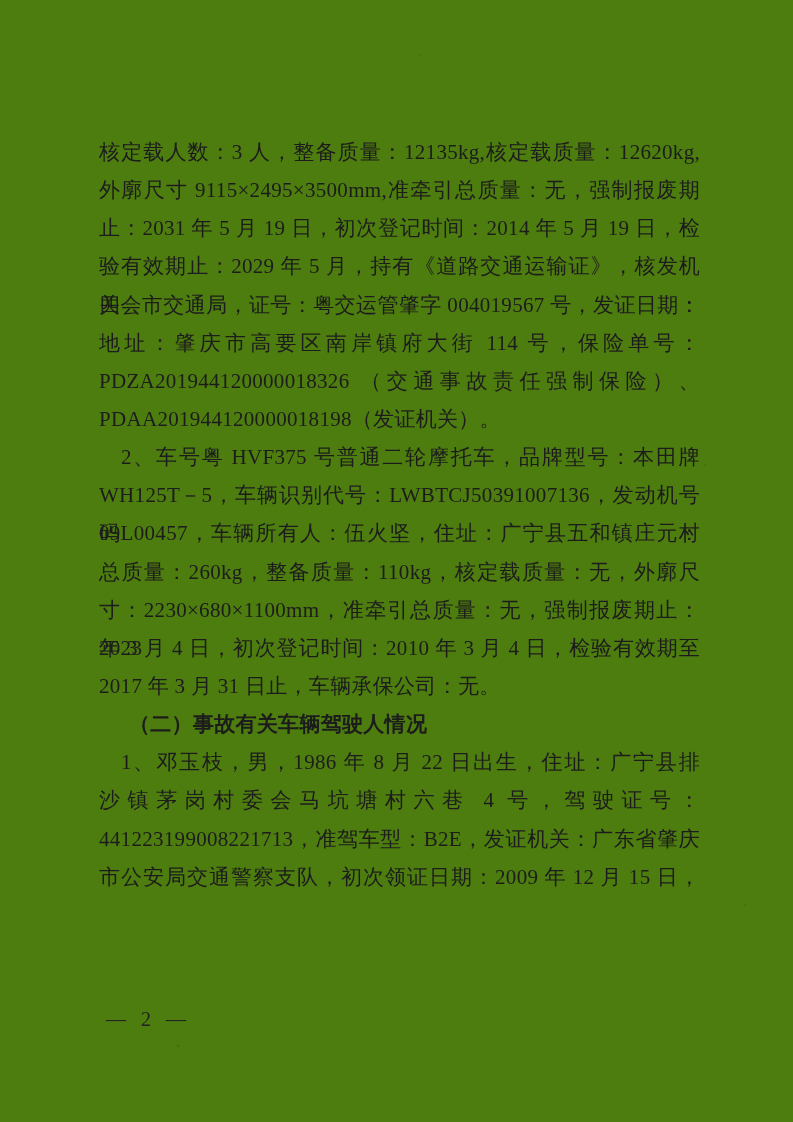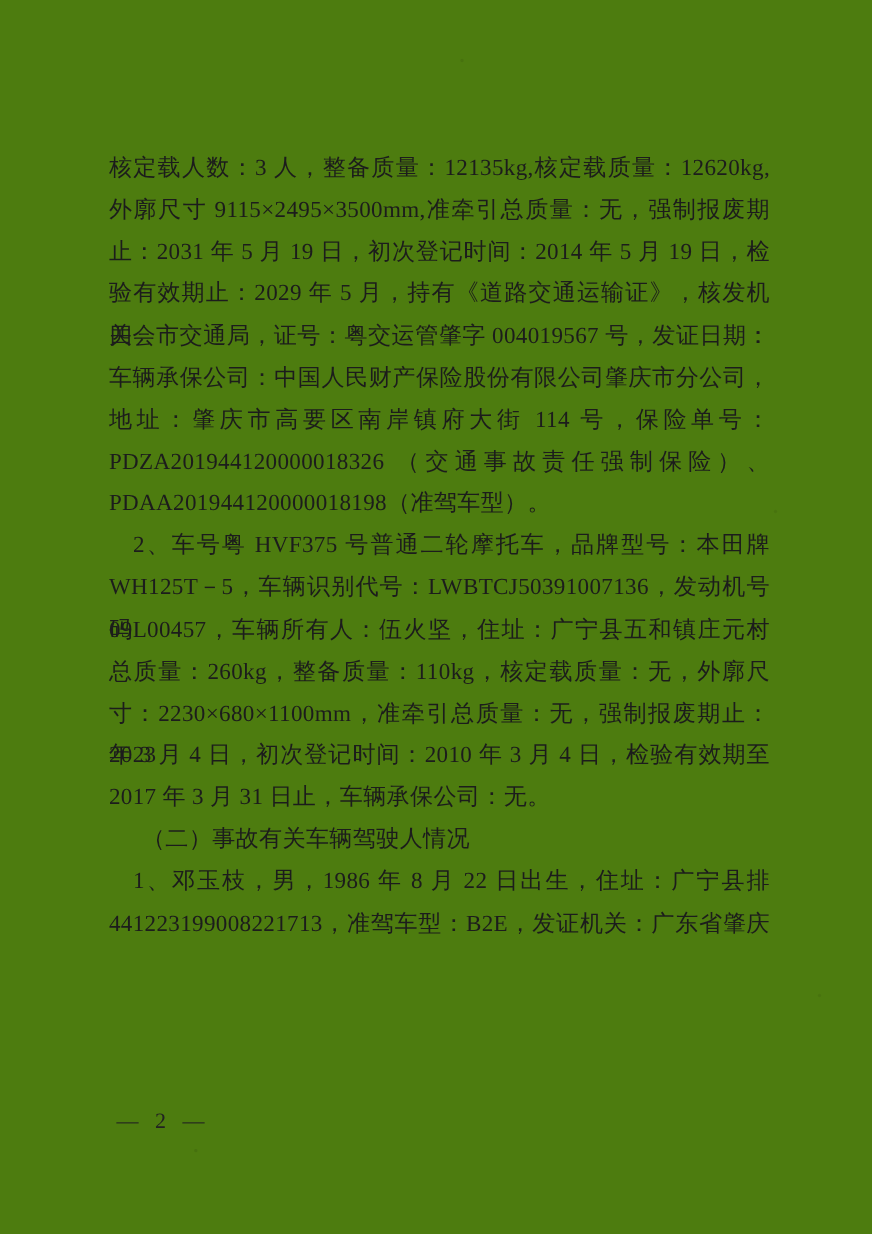--- a/index.html
+++ b/index.html
@@ -45,49 +45,50 @@
     white-space: nowrap;
   }
   
   .j {
     white-space: normal;
     text-align: justify;
     text-align-last: justify;
   }
   .ind  { text-indent: 22px; }
   .indh { text-indent: 30px; }
-  .b    { font-weight: normal; }
+  .b    { font-weight: bold; }
   .footer {
     position: absolute;
     left: 106px;
     top: 1008px;
     font-size: 20px;
     letter-spacing: 5px;
     color: #222;
   }
 </style>
 </head>
 <body>
 
 <div class="page">
   <div class="text-block">
     <div class="line j">核定载人数：3 人，整备质量：12135kg,核定载质量：12620kg,</div>
     <div class="line j">外廓尺寸 9115×2495×3500mm,准牵引总质量：无，强制报废期</div>
     <div class="line j">止：2031 年 5 月 19 日，初次登记时间：2014 年 5 月 19 日，检</div>
     <div class="line j">验有效期止：2029 年 5 月，持有《道路交通运输证》，核发机关：</div>
     <div class="line j">四会市交通局，证号：粤交运管肇字 004019567 号，发证日期：</div>
-    <div class="line j">车辆承保公司：中国人民财产保险股份有限公司肇庆市分公司，</div>
     <div class="line j">地址：肇庆市高要区南岸镇府大街 114 号，保险单号：</div>
     <div class="line j">PDZA201944120000018326 （交通事故责任强制保险）、</div>
-    <div class="line">PDAA201944120000018198（准驾车型）。</div>
+    <div class="line">PDAA201944120000018198（发证机关）。</div>
     <div class="line j ind">2、车号粤 HVF375 号普通二轮摩托车，品牌型号：本田牌</div>
     <div class="line j">WH125T－5，车辆识别代号：LWBTCJ50391007136，发动机号码：</div>
     <div class="line j">09L00457，车辆所有人：伍火坚，住址：广宁县五和镇庄元村</div>
     <div class="line j">总质量：260kg，整备质量：110kg，核定载质量：无，外廓尺</div>
     <div class="line j">寸：2230×680×1100mm，准牵引总质量：无，强制报废期止：2023</div>
     <div class="line j">年 3 月 4 日，初次登记时间：2010 年 3 月 4 日，检验有效期至</div>
     <div class="line">2017 年 3 月 31 日止，车辆承保公司：无。</div>
     <div class="line indh b">（二）事故有关车辆驾驶人情况</div>
     <div class="line j ind">1、邓玉枝，男，1986 年 8 月 22 日出生，住址：广宁县排</div>
+    <div class="line j">沙镇茅岗村委会马坑塘村六巷 4 号，驾驶证号：</div>
     <div class="line j">441223199008221713，准驾车型：B2E，发证机关：广东省肇庆</div>
+    <div class="line j">市公安局交通警察支队，初次领证日期：2009 年 12 月 15 日，</div>
   </div>
   <div class="footer">— 2 —</div>
 </div>
 
 </body></html>

